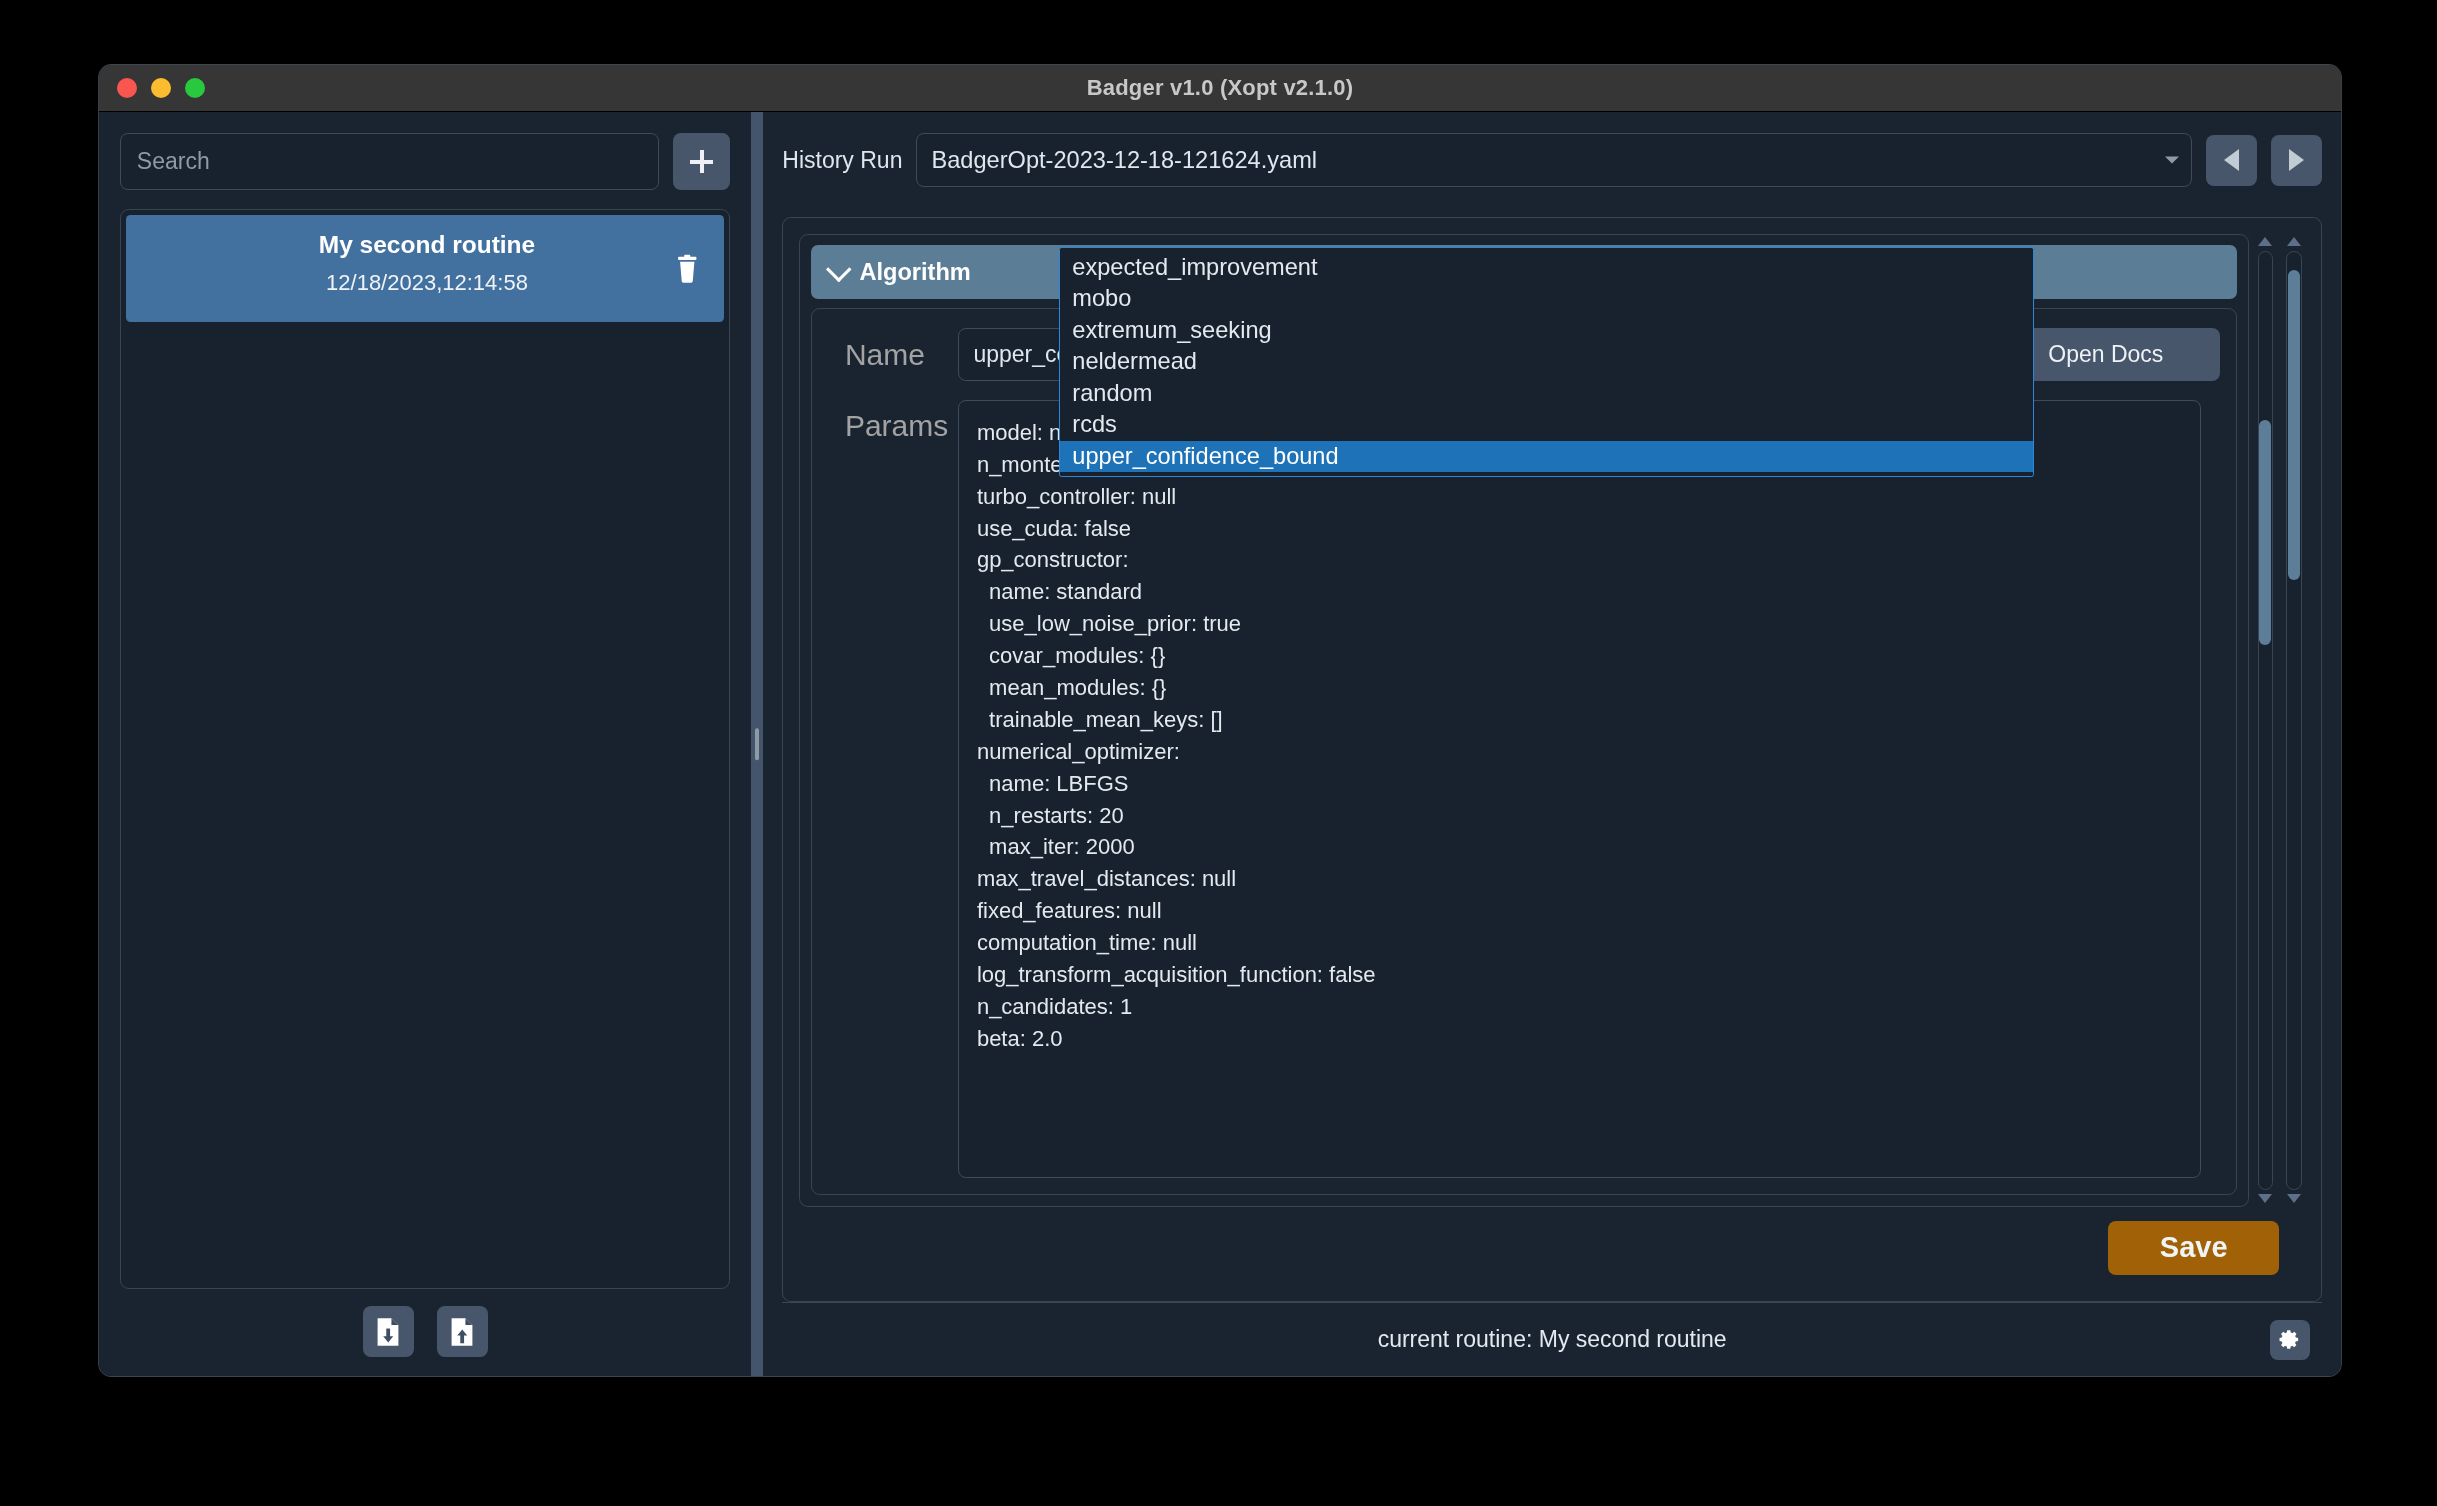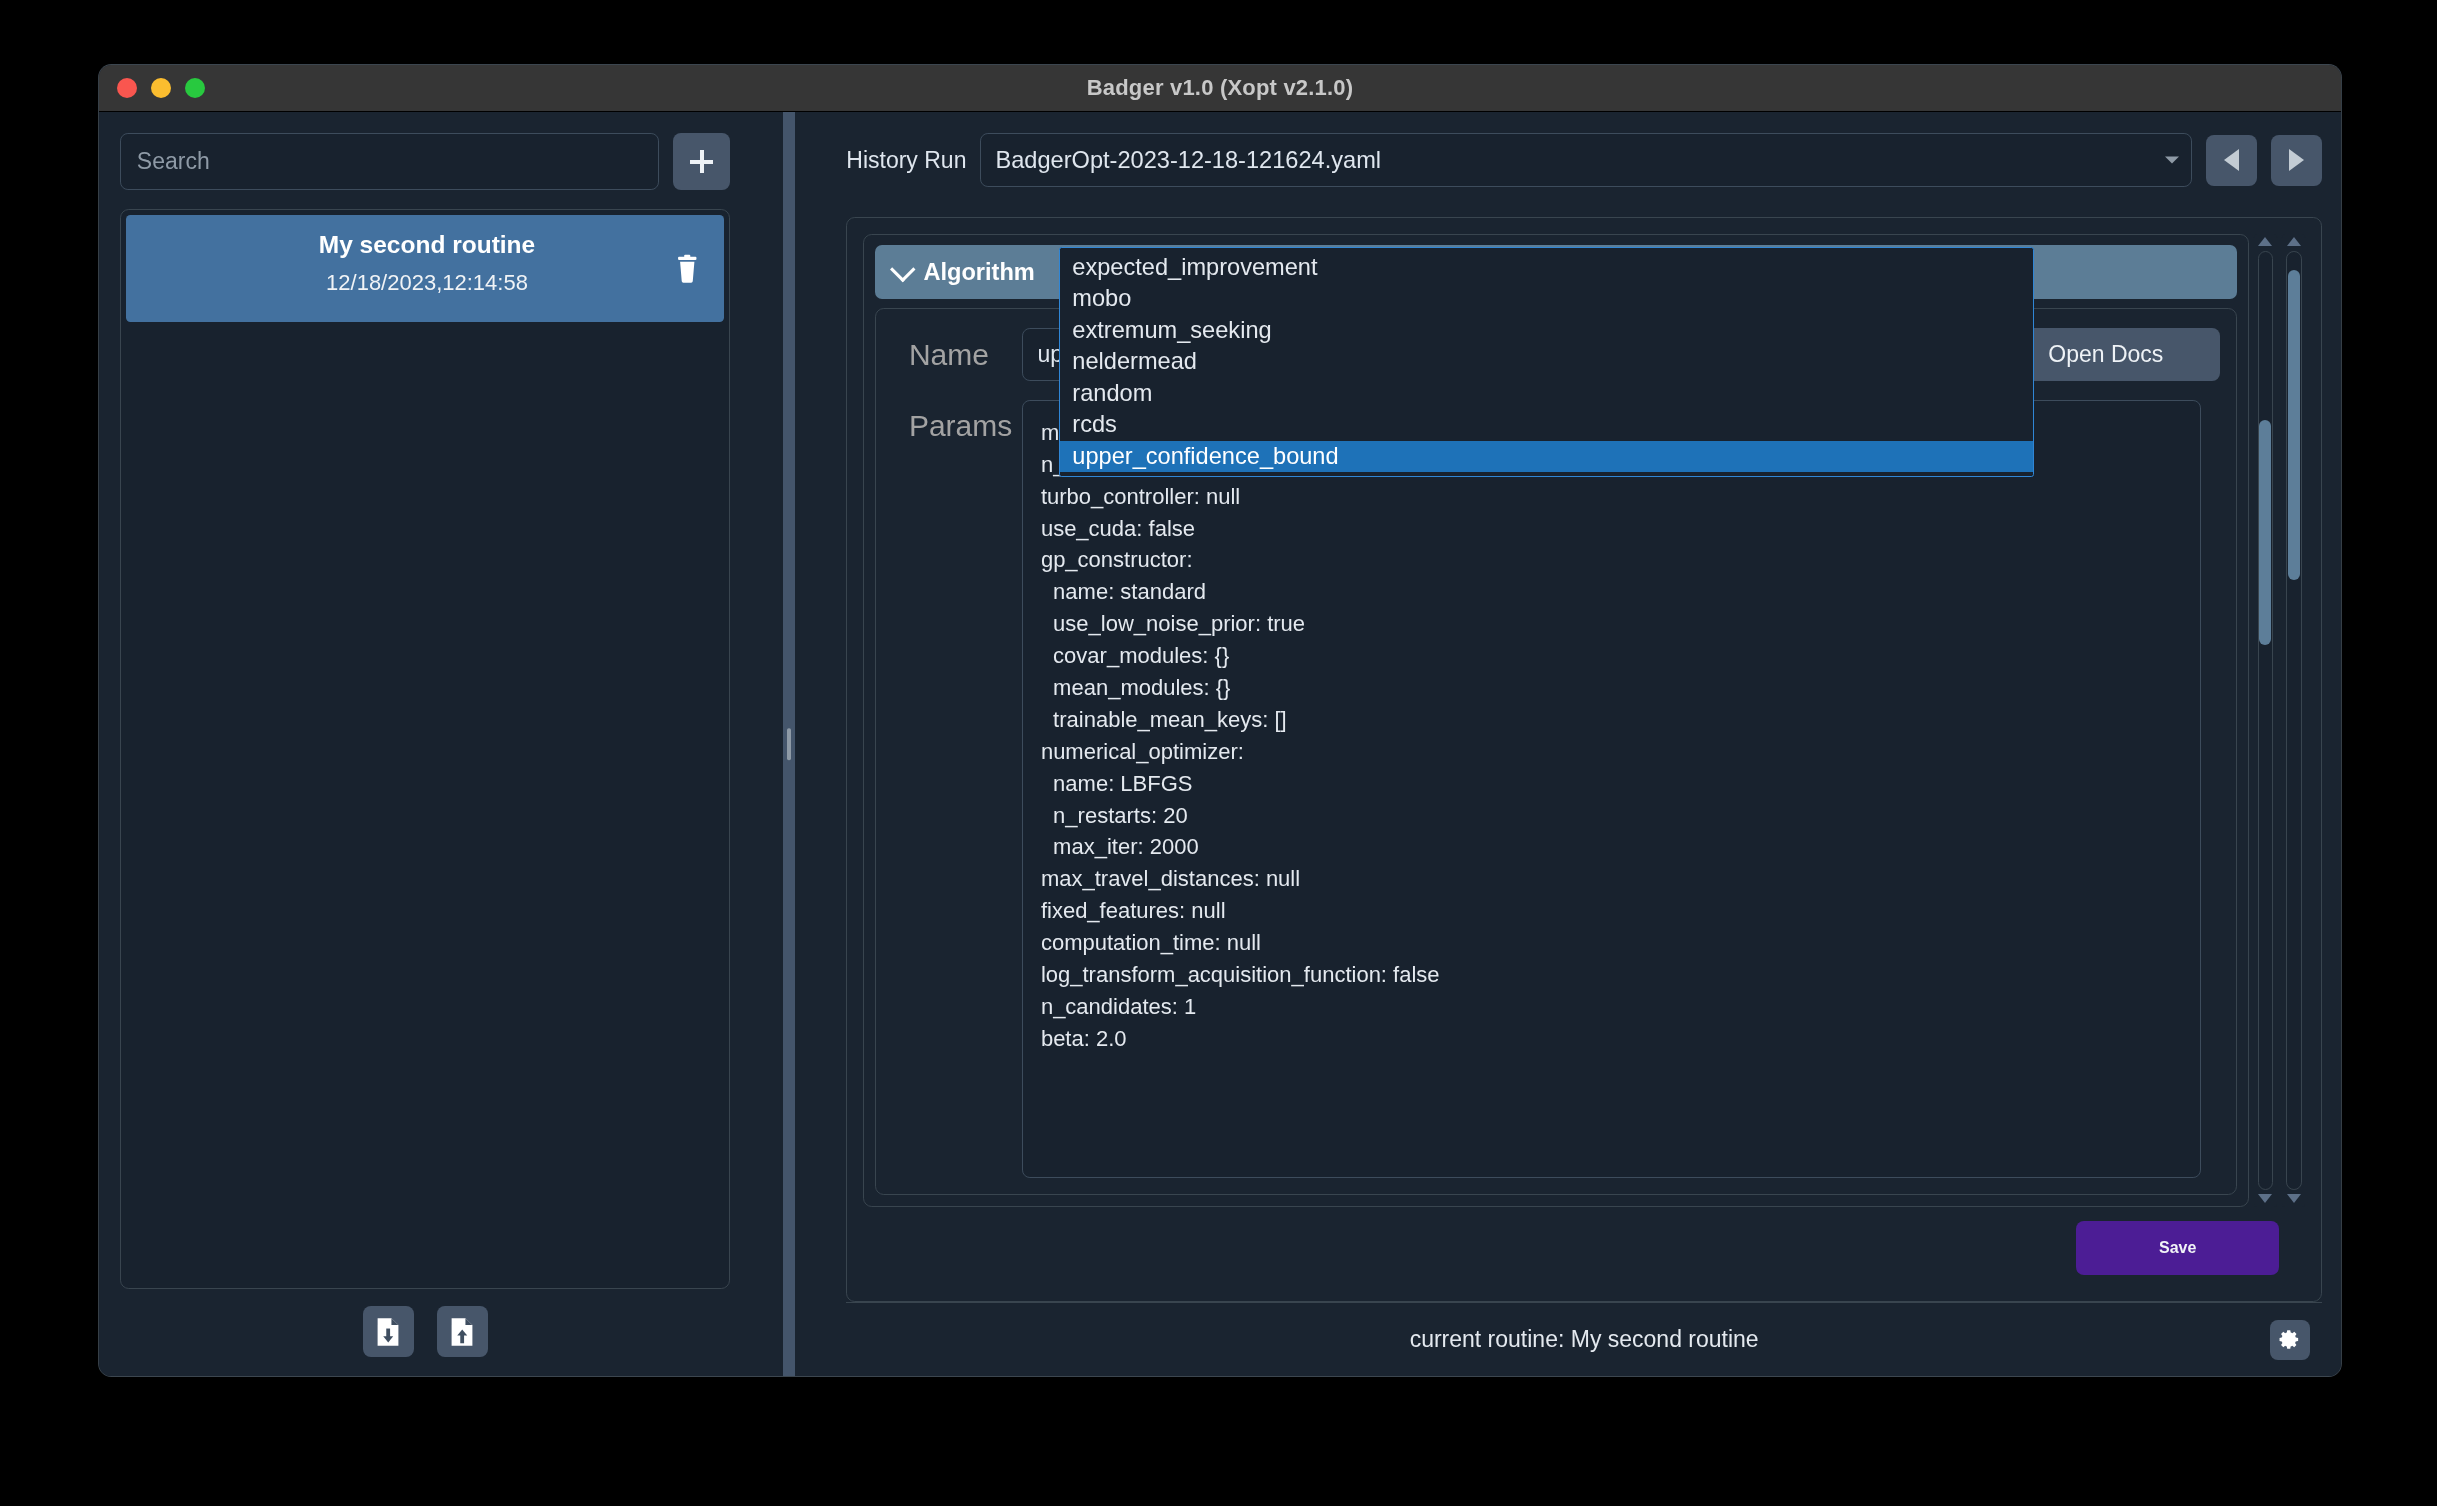--- a/index.html
+++ b/index.html
@@ -56,21 +56,20 @@
     font-weight: bold;
     letter-spacing: 0.2px;
   }
 
   
   #body {
     flex: 1;
     display: flex;
     background: #1a2430;
     min-height: 0;
-    gap: 32px;
   }
 
   
   #left-panel {
     width: 652px;
     flex: 0 0 652px;
     padding: 21px 21px 19px 21px;
     display: flex;
     flex-direction: column;
     min-height: 0;
@@ -382,23 +381,23 @@
     border-radius: 7px;
   }
 
   .save-row {
     flex: 0 0 auto;
     display: flex;
     justify-content: flex-end;
     padding: 14px 26px 10.5px 0;
   }
   #save-button {
-    width: 203px; height: 54px;
-    background: #4c1d95; border: none; border-radius: 7.9px;
-    color: #f1f4f7; font-size: 16px; font-weight: bold; cursor: pointer;
+    width: 171px; height: 54px;
+    background: #a16207; border: none; border-radius: 7.9px;
+    color: #f1f4f7; font-size: 29px; font-weight: bold; cursor: pointer;
     font-family: "Liberation Sans", sans-serif;
   }
 
   
   #statusbar {
     flex: 0 0 74px;
     height: 74px;
     border-top: 0.9px solid #39454f;
     display: flex;
     align-items: center;

